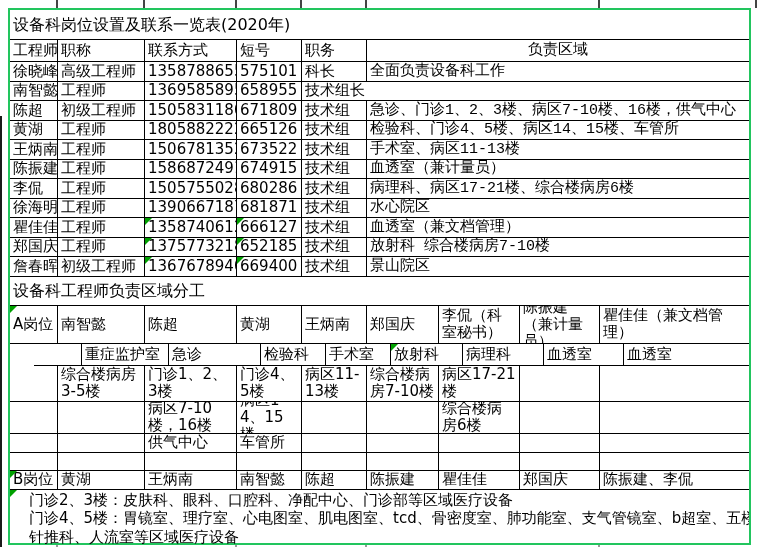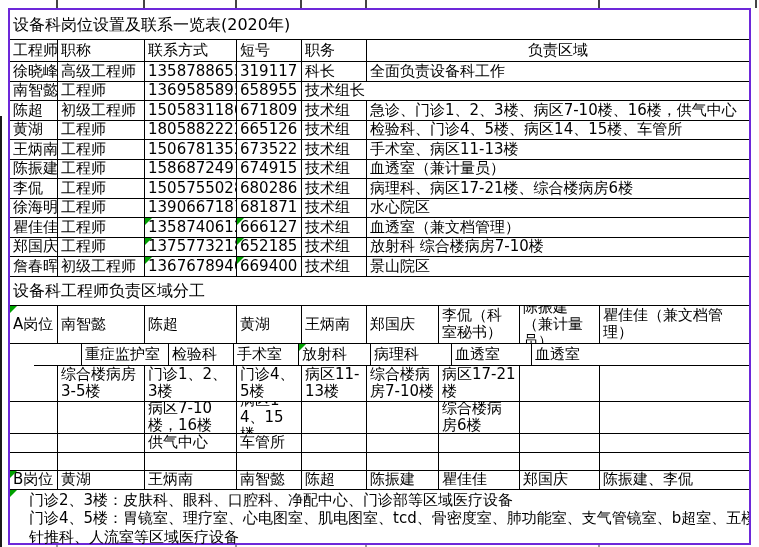--- a/index.html
+++ b/index.html
@@ -8,40 +8,40 @@
     font-family:"DejaVu Sans","Liberation Sans",sans-serif;
     font-size:15px;color:#000;
   }
   
   .tick-top{position:absolute;top:0;height:8px;width:2px;background:#444;}
   .tick-bot{position:absolute;bottom:0;height:3px;width:2px;background:#999;}
   .edge-left{position:absolute;left:0;top:116px;bottom:0;width:2px;background:#1a1a1a;}
 
   .tbl{
     position:absolute;left:8px;top:8px;width:743px;height:537px;
-    border:2px solid #6d28d9;box-sizing:border-box;
+    border:2px solid #22c55e;box-sizing:border-box;
     display:flex;flex-direction:column;background:#fff;
   }
   .row{display:flex;flex-direction:row;border-bottom:1px solid #000;box-sizing:border-box;flex:0 0 auto;}
   .row:last-child{border-bottom:none;}
   .cell{
     position:relative;border-right:1px solid #000;box-sizing:border-box;
     padding:0 3px;display:flex;align-items:center;overflow:hidden;
     line-height:17px;
   }
   .cell:last-child{border-right:none;}
   .nw{white-space:nowrap;}
   .wrap{white-space:normal;word-break:break-all;align-items:center;}
   .ctr{justify-content:center;text-align:center;}
   .titlecell{justify-content:center;font-size:16px;border-right:none;}
   
   .c0{width:48px;}  .c1{width:87px;}  .c2{width:92px;}
   .c3{width:65px;}  .c4{width:65px;}  .c5{width:72px;}
   .c6{width:81px;}  .c7{width:80px;}  .c8{flex:1;}
-  .area{flex:1;}            
+  .area{flex:1;font-family:Liberation Mono, monospace;}            
   .full{flex:1;}
   
   .r-title1{height:30px;} .r-h1{height:22px;} .r-d{height:19.5px;}
   .r-title2{height:29px;} .r-h2{height:38px;}
   .r-t2a{height:22px;margin-left:24px;} .r-t2b{height:36px;} .r-t2c{height:32px;justify-content:center;}
   .r-t2d{height:19px;} .r-t2e{height:18px;} .r-t2f{height:19px;}
   .r-note{flex:1;}
   .notecell{flex-direction:column;align-items:flex-start;justify-content:flex-start;
     padding-top:1px;line-height:18.5px;white-space:normal;border-right:none;}
   .notecell div{width:100%;margin-left:16px;}
@@ -79,21 +79,21 @@
       <div class="cell c2 nw">联系方式</div>
       <div class="cell c3 nw">短号</div>
       <div class="cell c4 nw">职务</div>
       <div class="cell area nw ctr">负责区域</div>
     </div>
 
     <div class="row r-d">
       <div class="cell c0 nw">徐晓峰</div>
       <div class="cell c1 nw">高级工程师</div>
       <div class="cell c2 nw">13587886558</div>
-      <div class="cell c3 nw">319117</div>
+      <div class="cell c3 nw">575101</div>
       <div class="cell c4 nw">科长</div>
       <div class="cell area nw">全面负责设备科工作</div>
     </div>
     <div class="row r-d">
       <div class="cell c0 nw">南智懿</div>
       <div class="cell c1 nw">工程师</div>
       <div class="cell c2 nw">13695858955</div>
       <div class="cell c3 nw">658955</div>
       <div class="cell c4 nw">技术组长</div>
     </div>
@@ -182,20 +182,21 @@
       <div class="cell c4 wrap">王炳南</div>
       <div class="cell c5 wrap">郑国庆</div>
       <div class="cell c6 wrap">李侃（科室秘书）</div>
       <div class="cell c7 wrap">陈振建（兼计量员）</div>
       <div class="cell c8 wrap">瞿佳佳（兼文档管理）</div>
     </div>
 
     <div class="row r-t2a">
       <div class="cell c0"></div>
       <div class="cell c1 wrap">重症监护室</div>
+      <div class="cell c2 wrap">急诊</div>
       <div class="cell c3 wrap">检验科</div>
       <div class="cell c4 wrap">手术室</div>
       <div class="cell c5 wrap"><span class="tri"></span>放射科</div>
       <div class="cell c6 wrap">病理科</div>
       <div class="cell c7 wrap">血透室</div>
       <div class="cell c8 wrap">血透室</div>
     </div>
     <div class="row r-t2b">
       <div class="cell c0"></div>
       <div class="cell c1 wrap">综合楼病房3-5楼</div>

